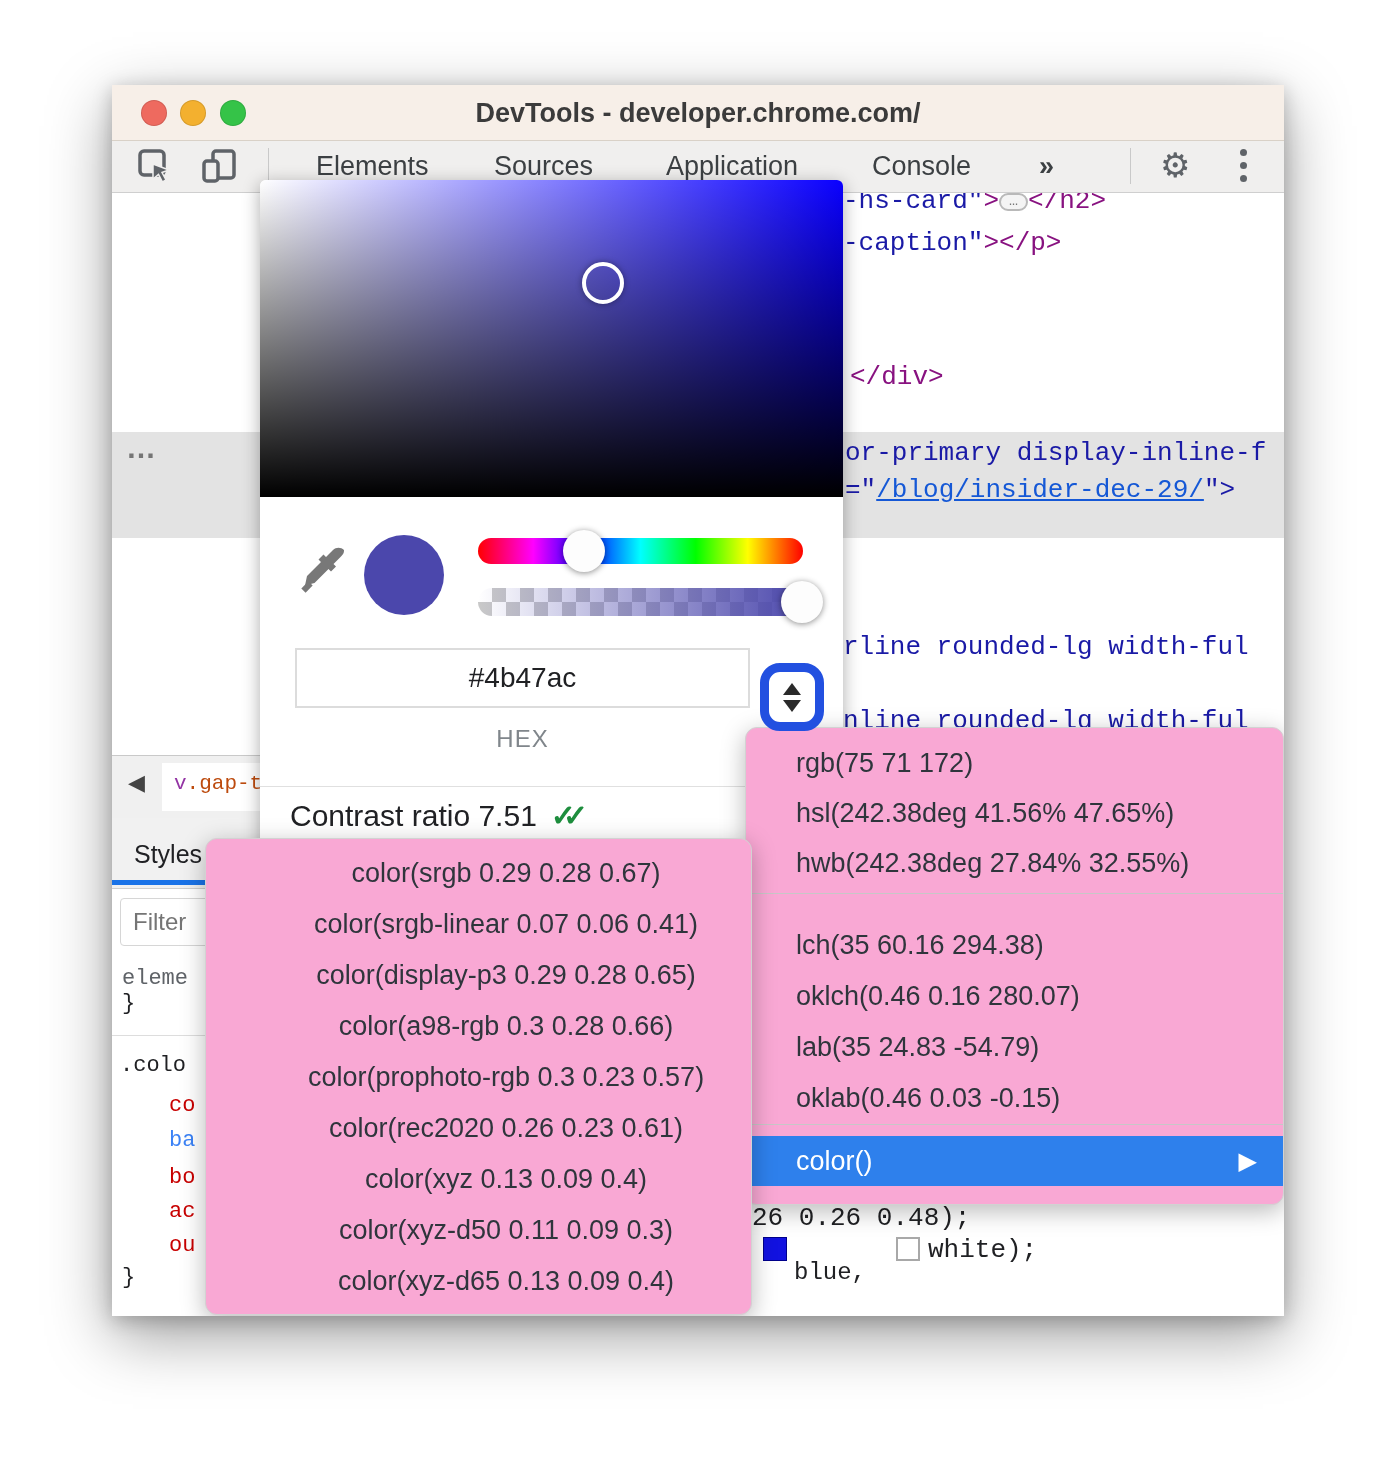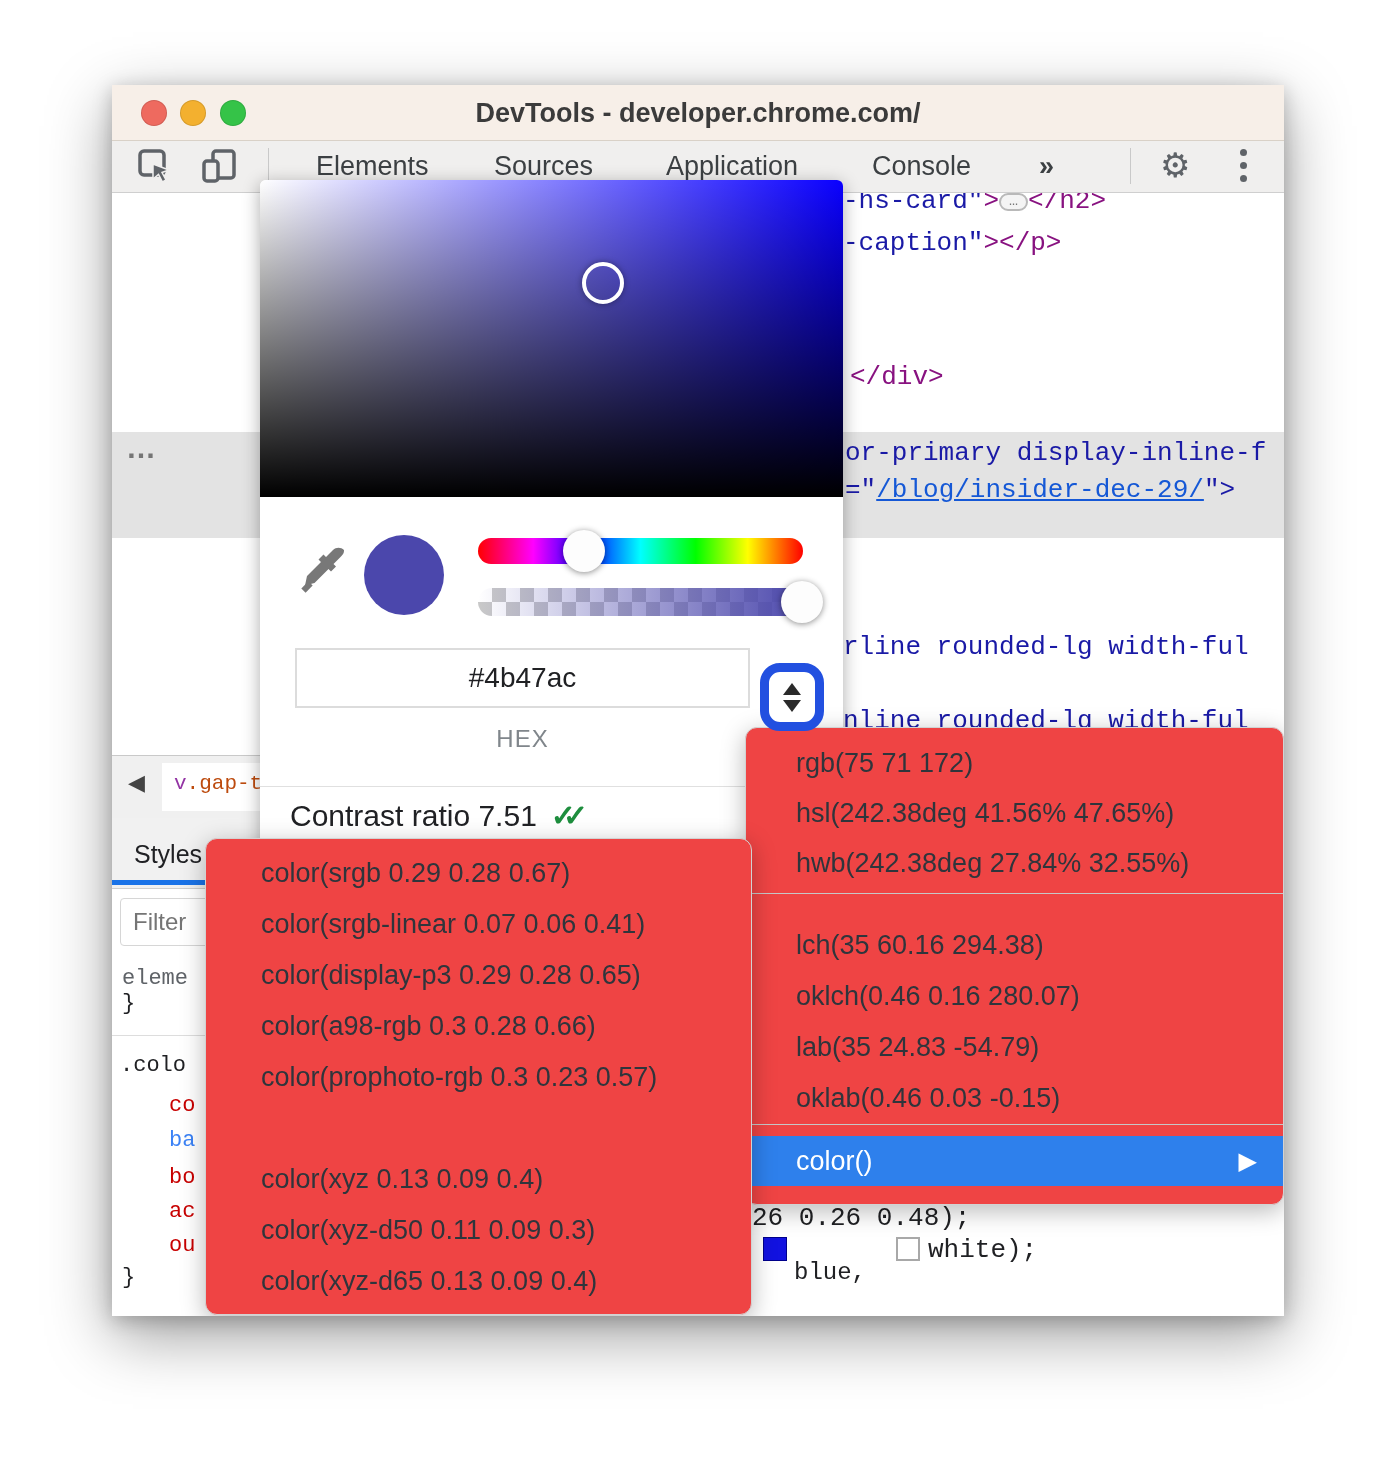--- a/index.html
+++ b/index.html
@@ -69,29 +69,29 @@
     box-shadow:0 1px 6px rgba(0,0,0,.45);z-index:2;}
   .hexfield{position:absolute;left:35px;top:468px;width:455px;height:60px;border:2px solid #dcdcdc;
     background:#fff;box-sizing:border-box;text-align:center;font-family:"Liberation Sans",sans-serif;
     font-size:28px;color:#202124;outline:none;}
   .hexlabel{position:absolute;left:35px;top:545px;width:455px;text-align:center;
     font-size:24px;color:#80868b;letter-spacing:1px;}
   .contrast-sep{position:absolute;left:0;top:606px;width:583px;height:1px;background:#e0e0e0;}
   .contrast{position:absolute;left:30px;top:618px;font-size:30px;color:#202124;}
   .checks{color:#1e8e3e;font-weight:bold;letter-spacing:-13px;padding-right:13px;margin-left:14px;}
   
-  .menu{position:absolute;background:#ef4444;border:1px solid #d2d2d2;border-radius:12px;
+  .menu{position:absolute;background:#f9a8d4;border:1px solid #d2d2d2;border-radius:12px;
     box-shadow:0 6px 24px rgba(0,0,0,.28);}
   .mi{position:absolute;left:0;width:100%;height:50px;line-height:50px;font-size:27px;
     color:#2f353c;padding-left:50px;box-sizing:border-box;white-space:pre;}
   .msep{position:absolute;left:0;width:100%;height:1px;background:#c7c7c7;}
   .mi.sel{background:#2e80ec;color:#fff;}
   .subarrow{position:absolute;right:26px;top:0;font-size:24px;}
   .menu-right{left:633px;top:642px;width:537px;height:476px;z-index:6;}
-  .menu-left{left:93px;top:753px;width:545px;height:475px;z-index:7;}
+  .menu-left{left:93px;top:753px;width:545px;height:475px;z-index:7;text-align:center;}
   .menu-left .mi{height:51px;line-height:51px;padding-left:55px;}
   
   .annotation{position:absolute;left:648px;top:578px;width:64px;height:68px;border-radius:20px;
     border:9px solid #2250e0;background:#fff;box-sizing:border-box;z-index:9;
     display:flex;flex-direction:column;align-items:center;justify-content:center;gap:5px;}
   .tri-up{width:0;height:0;border-left:9px solid transparent;border-right:9px solid transparent;
     border-bottom:12px solid #2a2a2a;}
   .tri-down{width:0;height:0;border-left:9px solid transparent;border-right:9px solid transparent;
     border-top:12px solid #2a2a2a;}
   svg{display:block;}
@@ -215,20 +215,21 @@
       <div class="msep" style="top:396px;"></div>
       <div class="mi sel" style="top:408px;"><span>color()</span><span class="subarrow">▶</span></div>
     </div>
 
     <div class="menu menu-left">
       <div class="mi" style="top:9px;">color(srgb 0.29 0.28 0.67)</div>
       <div class="mi" style="top:60px;">color(srgb-linear 0.07 0.06 0.41)</div>
       <div class="mi" style="top:111px;">color(display-p3 0.29 0.28 0.65)</div>
       <div class="mi" style="top:162px;">color(a98-rgb 0.3 0.28 0.66)</div>
       <div class="mi" style="top:213px;">color(prophoto-rgb 0.3 0.23 0.57)</div>
+      <div class="mi" style="top:264px;">color(rec2020 0.26 0.23 0.61)</div>
       <div class="mi" style="top:315px;">color(xyz 0.13 0.09 0.4)</div>
       <div class="mi" style="top:366px;">color(xyz-d50 0.11 0.09 0.3)</div>
       <div class="mi" style="top:417px;">color(xyz-d65 0.13 0.09 0.4)</div>
     </div>
 
     <div class="annotation">
       <div class="tri-up"></div>
       <div class="tri-down"></div>
     </div>
 

